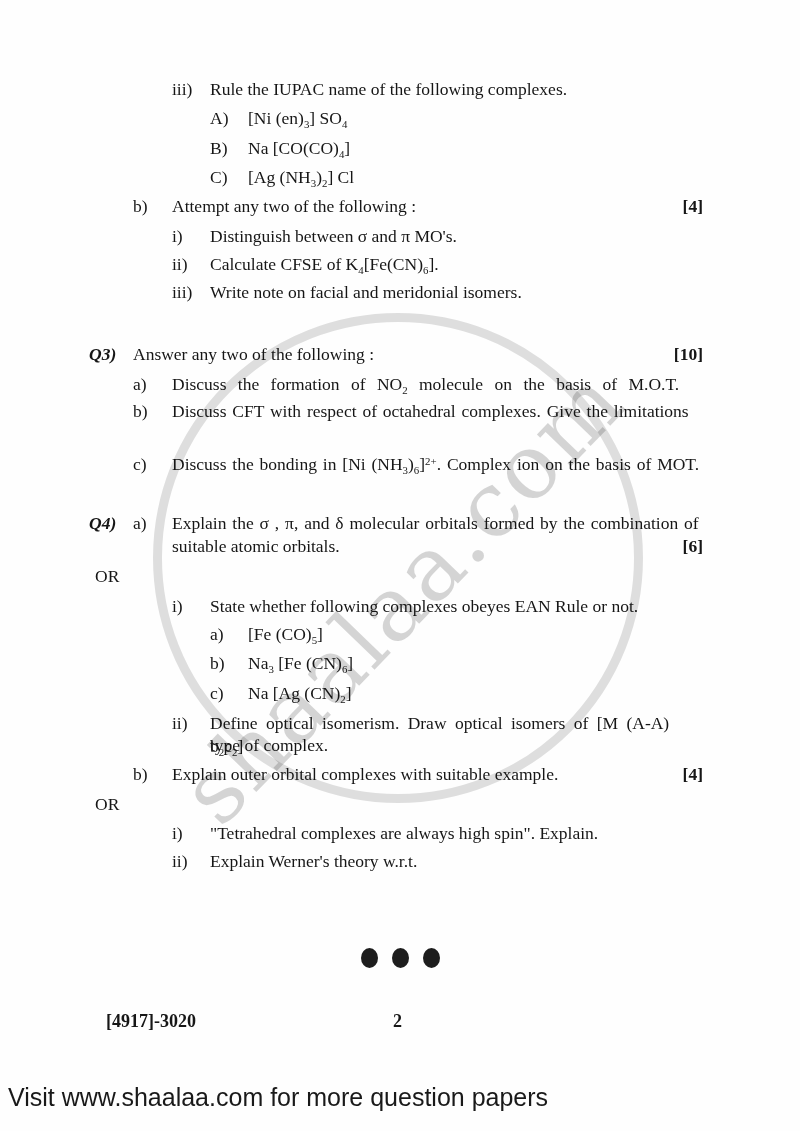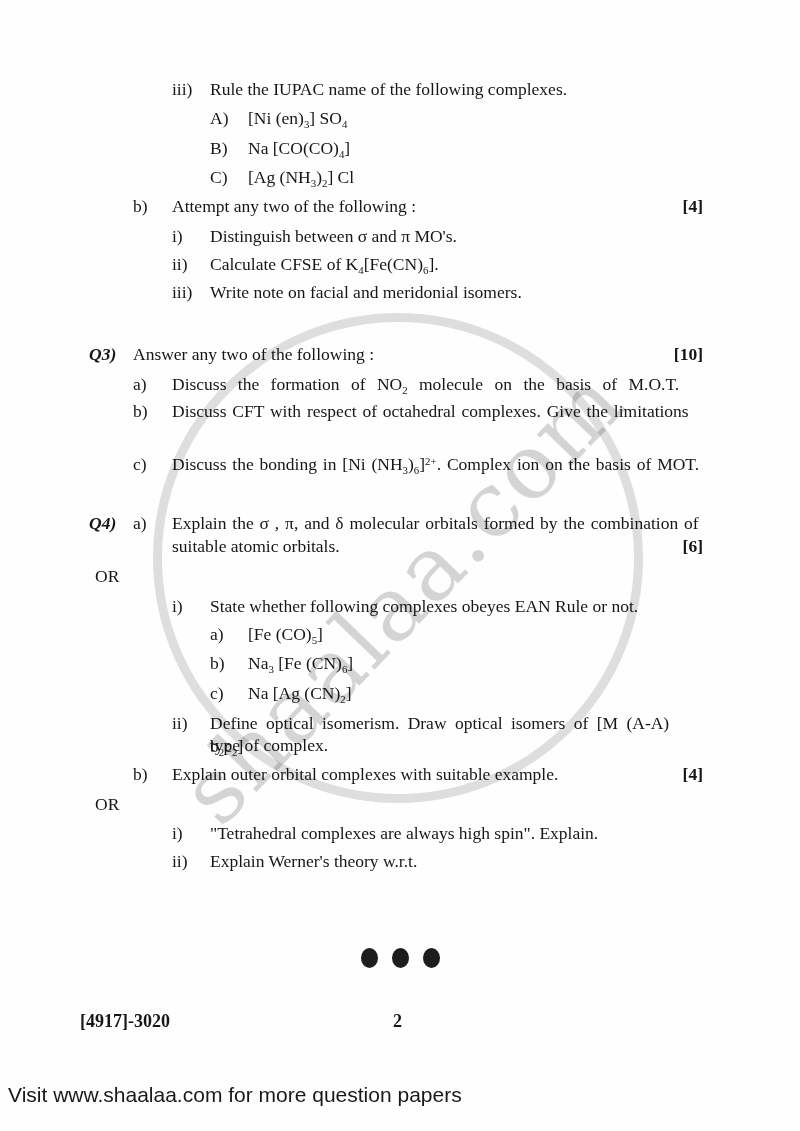--- a/index.html
+++ b/index.html
@@ -42,23 +42,23 @@
   .wsS{word-spacing:1.5px;}
   .wsM{word-spacing:4px;}
   .wsA{word-spacing:7px;}
   sub{font-size:0.62em;vertical-align:-0.38em;line-height:0;}
   sup{font-size:0.62em;vertical-align:0.5em;line-height:0;}
   
   .dots{position:absolute;top:948px;left:0;width:800px;display:flex;justify-content:center;gap:14px;}
   .dot{width:17px;height:20px;border-radius:50%;background:#1d1d1d;}
   
   .code-row{position:absolute;top:1011px;left:0;width:800px;font-weight:bold;font-size:18px;}
-  .paper-code{position:absolute;left:80px;}
+  .paper-code{position:absolute;left:106px;}
   .page-num{position:absolute;left:393px;}
-  .site-row{position:absolute;top:1083px;left:8px;font-family:"Liberation Sans",sans-serif;font-size:21px;color:#191919;}
+  .site-row{position:absolute;top:1083px;left:8px;font-family:"Liberation Sans",sans-serif;font-size:25px;color:#191919;}
   .site-row a{color:#191919;text-decoration:none;}
 </style>
 </head>
 <body>
 
 <div class="page">
 
   <div class="wm-ring"></div>
   <div class="wm-text">shaalaa.com</div>
 

